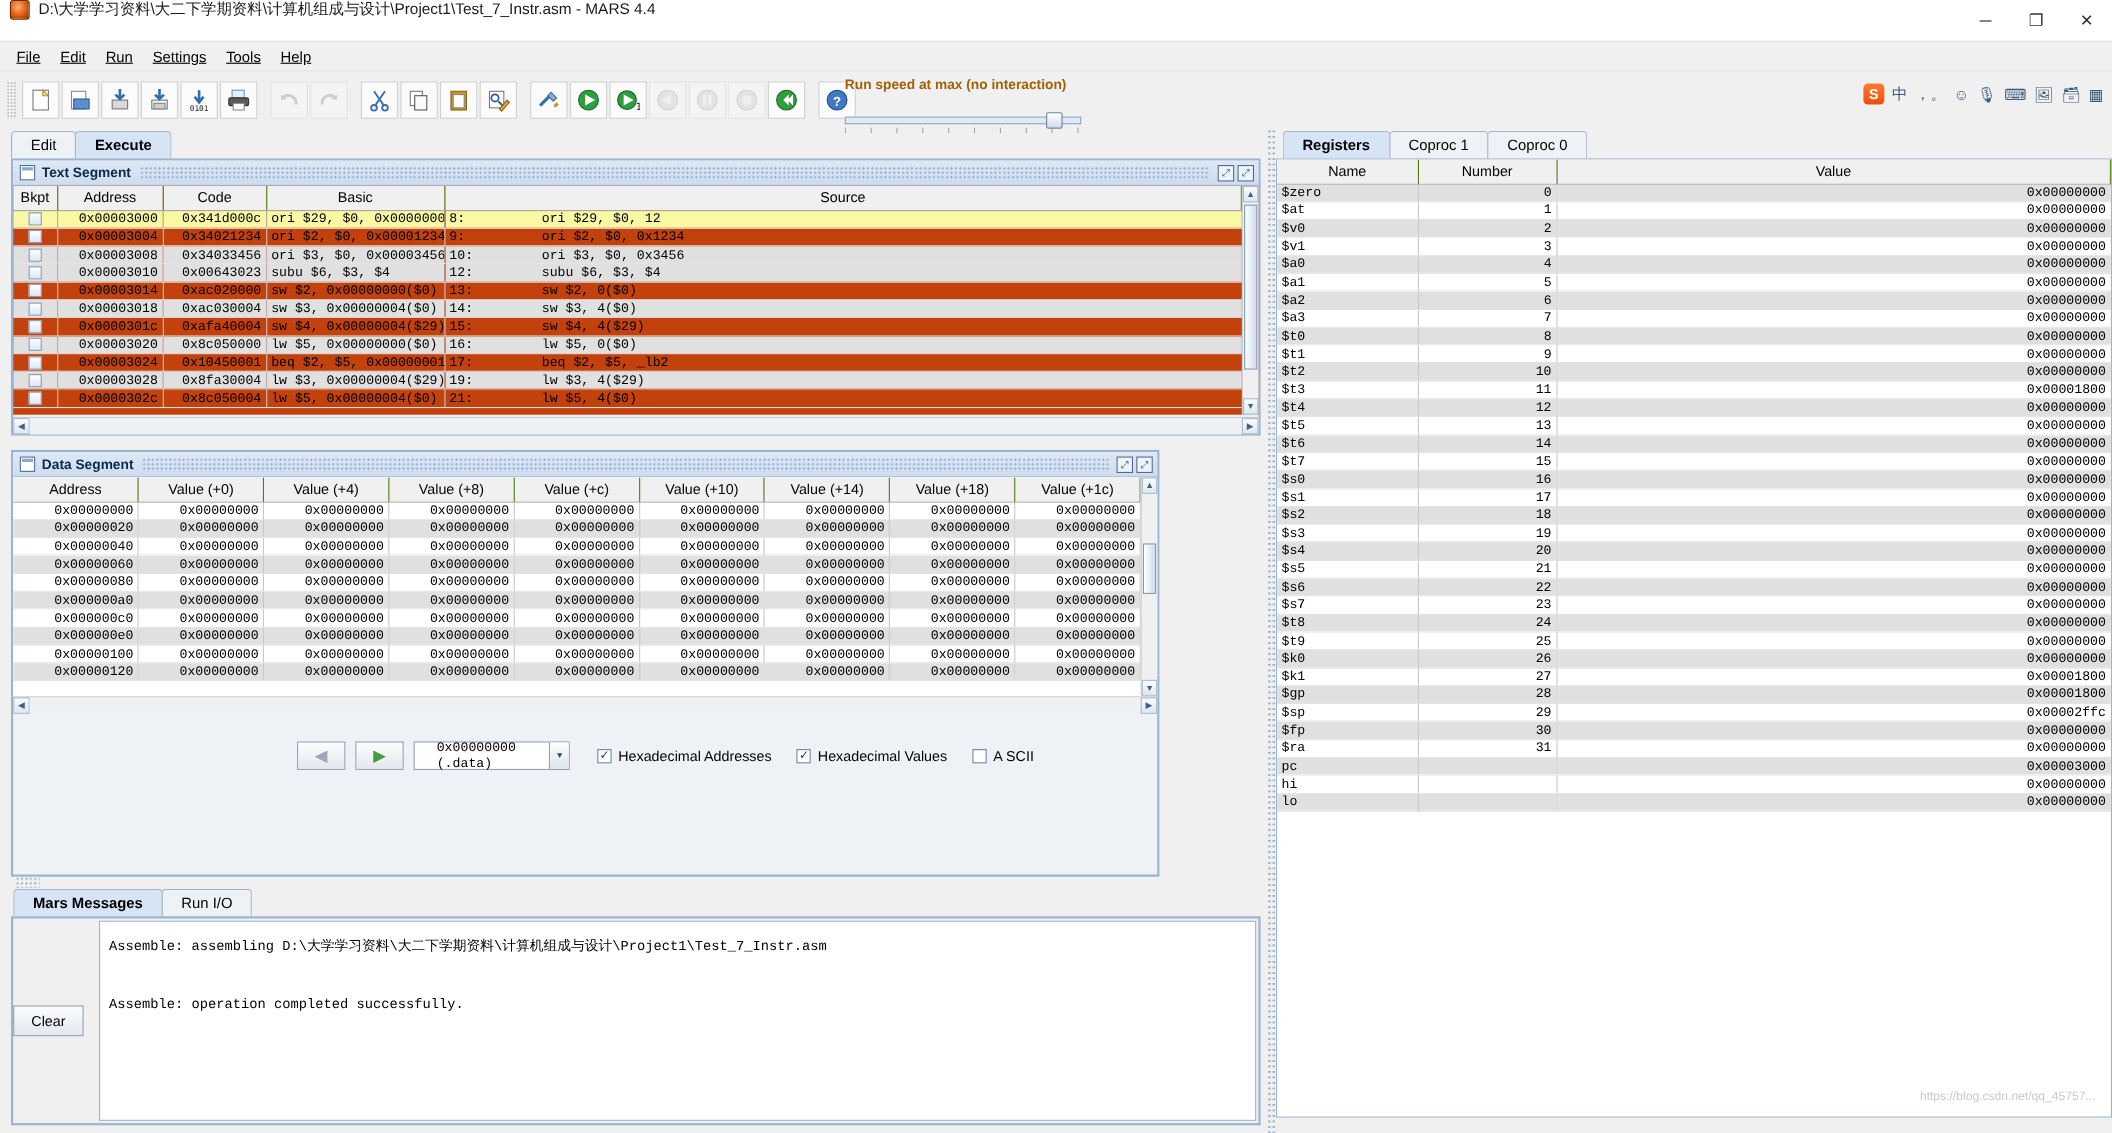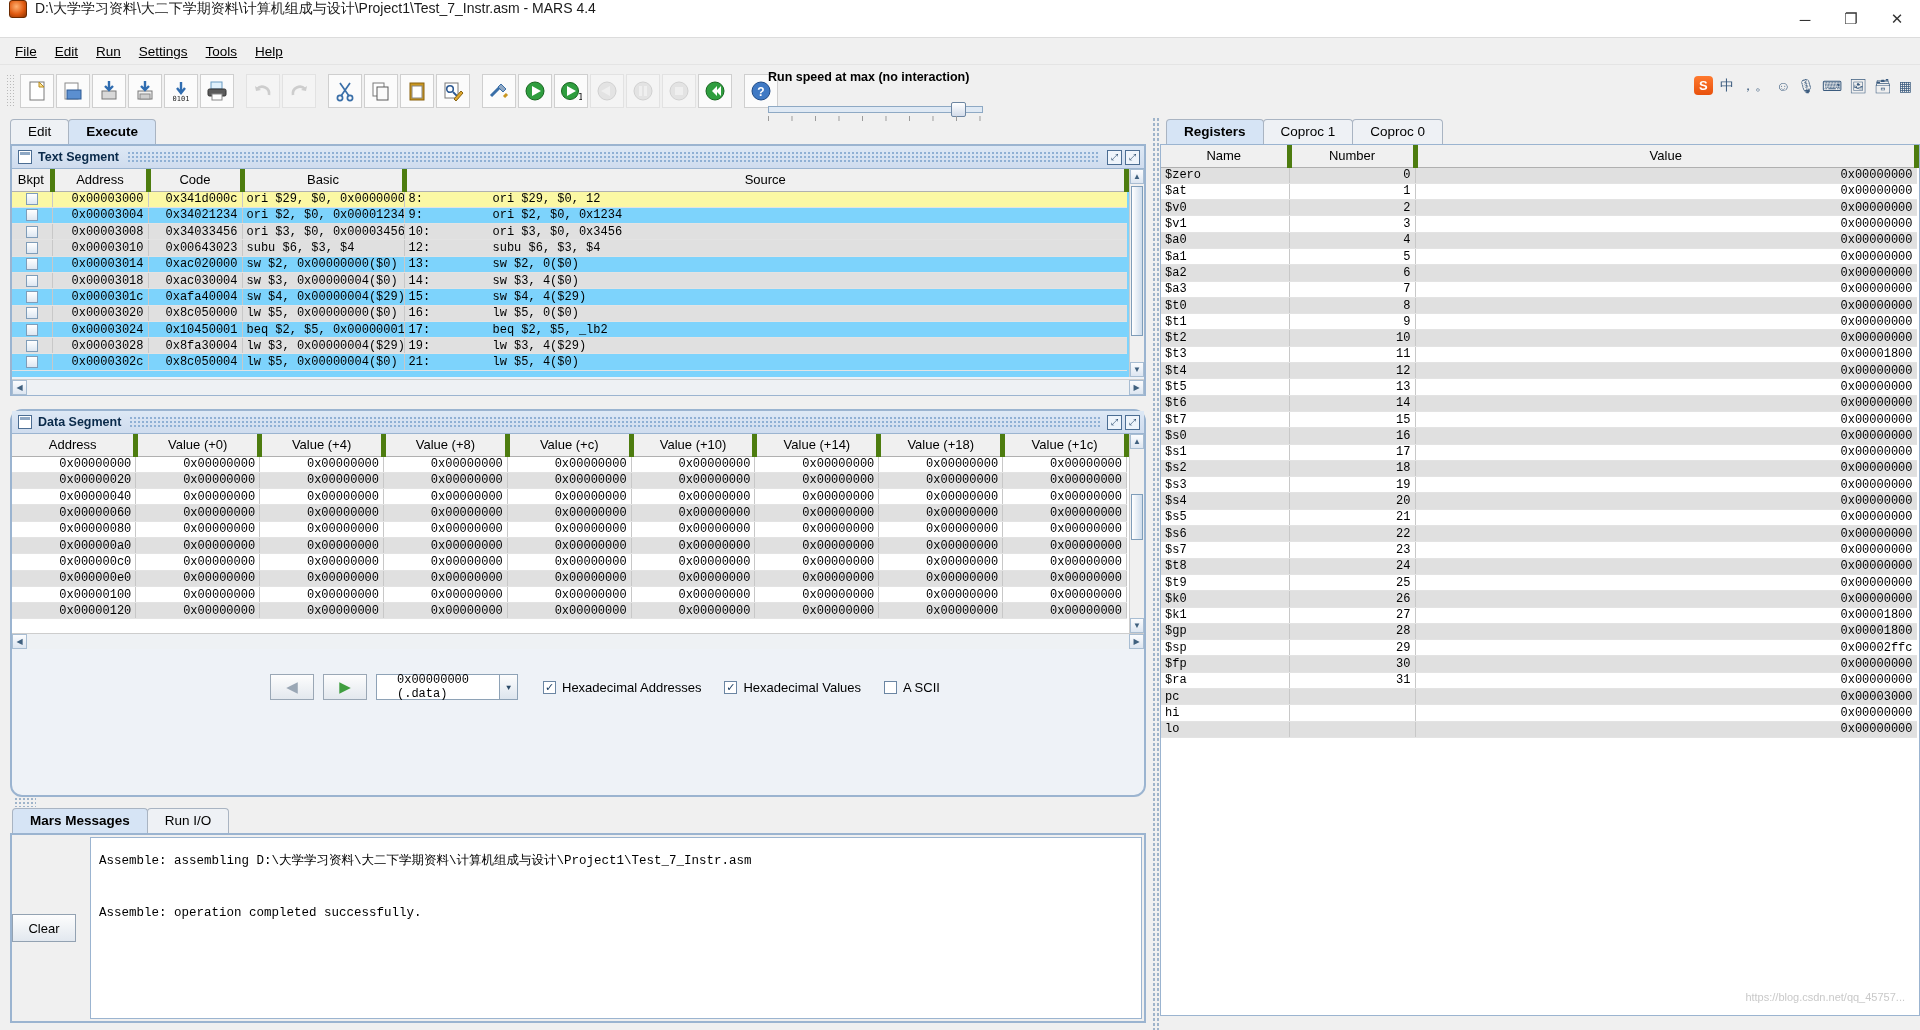--- a/index.html
+++ b/index.html
@@ -47,21 +47,21 @@
     display:flex;align-items:center;justify-content:center;
     background:#f4f4f4;
   }
   .tbtn.framed { border:1px solid #cfcfcf; background:#fbfbfb; }
   .tsep { width:10px; }
   .tbtn svg { display:block; }
   .tbtn.disabled { opacity:.40; }
 
   
   #runspeed { position:absolute; left:768px; top:5px; width:215px; }
-  #runspeed .rs-label { font-weight:bold; font-size:12.5px; color:#000000; margin-bottom:18px;}
+  #runspeed .rs-label { font-weight:bold; font-size:12.5px; color:#a16207; margin-bottom:18px;}
   .slider { position:relative; height:16px; }
   .slider .track { position:absolute; top:4px; left:0; right:0; height:7px;
     background:#dfe9f4; border:1px solid #8ea9c4; }
   .slider .knob { position:absolute; top:0; left:183px; width:15px; height:15px;
     background:linear-gradient(#ffffff,#d3dcea); border:1px solid #6d86a2; border-radius:2px;}
   .slider .ticks { position:absolute; top:14px; left:0; right:0; height:5px;
     background-image:linear-gradient(to right,#9a9a9a 1px, transparent 1px);
     background-size:23.5px 5px; }
 
   
@@ -94,21 +94,21 @@
   .iframe-title .ic:before{content:"";position:absolute;left:1px;right:1px;top:1px;height:3px;background:#8fa8c4;}
   .iframe-title .tt { font-weight:bold; font-size:12.5px; color:#0a2a4a; margin-right:8px; }
   .iframe-title .dots { flex:1; height:13px; margin-right:4px;
     background-image:radial-gradient(#8fb0d4 1px, transparent 1px); background-size:4px 4px; }
   .fbtn { width:15px;height:15px;border:1px solid #4b6d93;background:#eef4fb;margin-left:3px;
     display:flex;align-items:center;justify-content:center;font-size:9px;color:#15395e;}
 
   
   table.jt { border-collapse:collapse; width:100%; table-layout:fixed; }
   table.jt th {
-    background:#f0f0f0; border-right:5px solid #4d7c0f; border-bottom:1px solid #b0b0b0;
+    background:#f0f0f0; border-right:1px solid #4d7c0f; border-bottom:1px solid #b0b0b0;
     font-weight:normal; font-size:13px; color:#000; height:22px; padding:0 4px;
     font-family:"Liberation Sans", sans-serif;
   }
   table.jt td {
     border-right:1px solid #c8c8c8; border-bottom:1px solid #e3e3e3;
     font-family:"Liberation Mono", monospace; font-size:12px; color:#000;
     height:16.3px; padding:0 4px; white-space:nowrap; overflow:hidden;
   }
   tr.alt td { background:#e0e0e0; }
   tr.hl td { background:#fbf8a4 !important; }
@@ -346,21 +346,21 @@
 
     <div class="iframe-win" style="left:10px; top:27px; width:1136px; height:252px;">
       <div class="iframe-title">
         <div class="ic"></div>
         <div class="tt">Text Segment</div>
         <div class="dots"></div>
         <div class="fbtn">⤢</div>
         <div class="fbtn">⤢</div>
       </div>
 
-      <div style="position:absolute; left:0; right:0; top:23px; bottom:17px; background:#7dd3fc;">
+      <div style="position:absolute; left:0; right:0; top:23px; bottom:17px; background:#c2410c;">
         <div style="position:absolute; left:0; right:15px; top:0; bottom:0; overflow:hidden;">
           <table class="jt">
             <colgroup>
               <col style="width:40px">
                 <col style="width:96px">
                 <col style="width:94px">
                 <col style="width:162px">
                 <col>
             </colgroup>
             <thead>
@@ -483,21 +483,21 @@
         </div>
       </div>
 
       <div class="hscroll" style="position:absolute;left:0;right:0;bottom:0;">
         <div class="arrow">◀</div>
         <div class="trough"></div>
         <div class="arrow">▶</div>
       </div>
     </div>
 
-    <div class="iframe-win" style="left:10px; top:292px; width:1136px; height:388px;border-radius:12px;">
+    <div class="iframe-win" style="left:10px; top:292px; width:1044px; height:388px;">
       <div class="iframe-title">
         <div class="ic"></div>
         <div class="tt">Data Segment</div>
         <div class="dots"></div>
         <div class="fbtn">⤢</div>
         <div class="fbtn">⤢</div>
       </div>
 
       <div style="position:absolute; left:0; right:0; top:23px; height:199px; background:#fff;">
         <div style="position:absolute; left:0; right:15px; top:0; bottom:0; overflow:hidden;">

